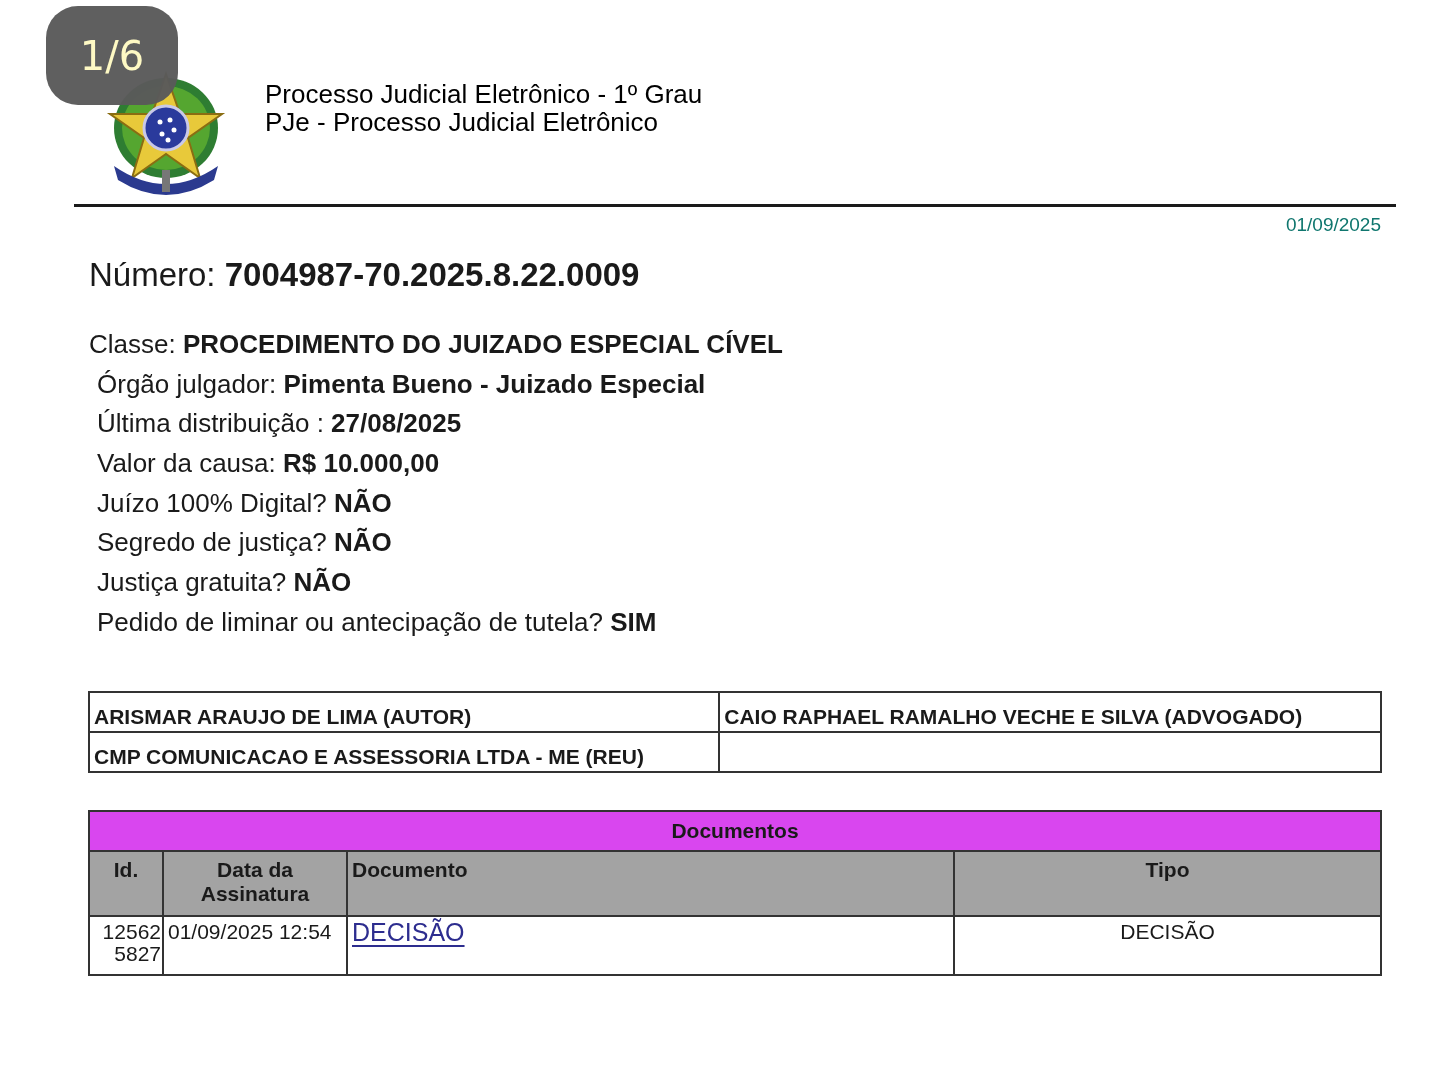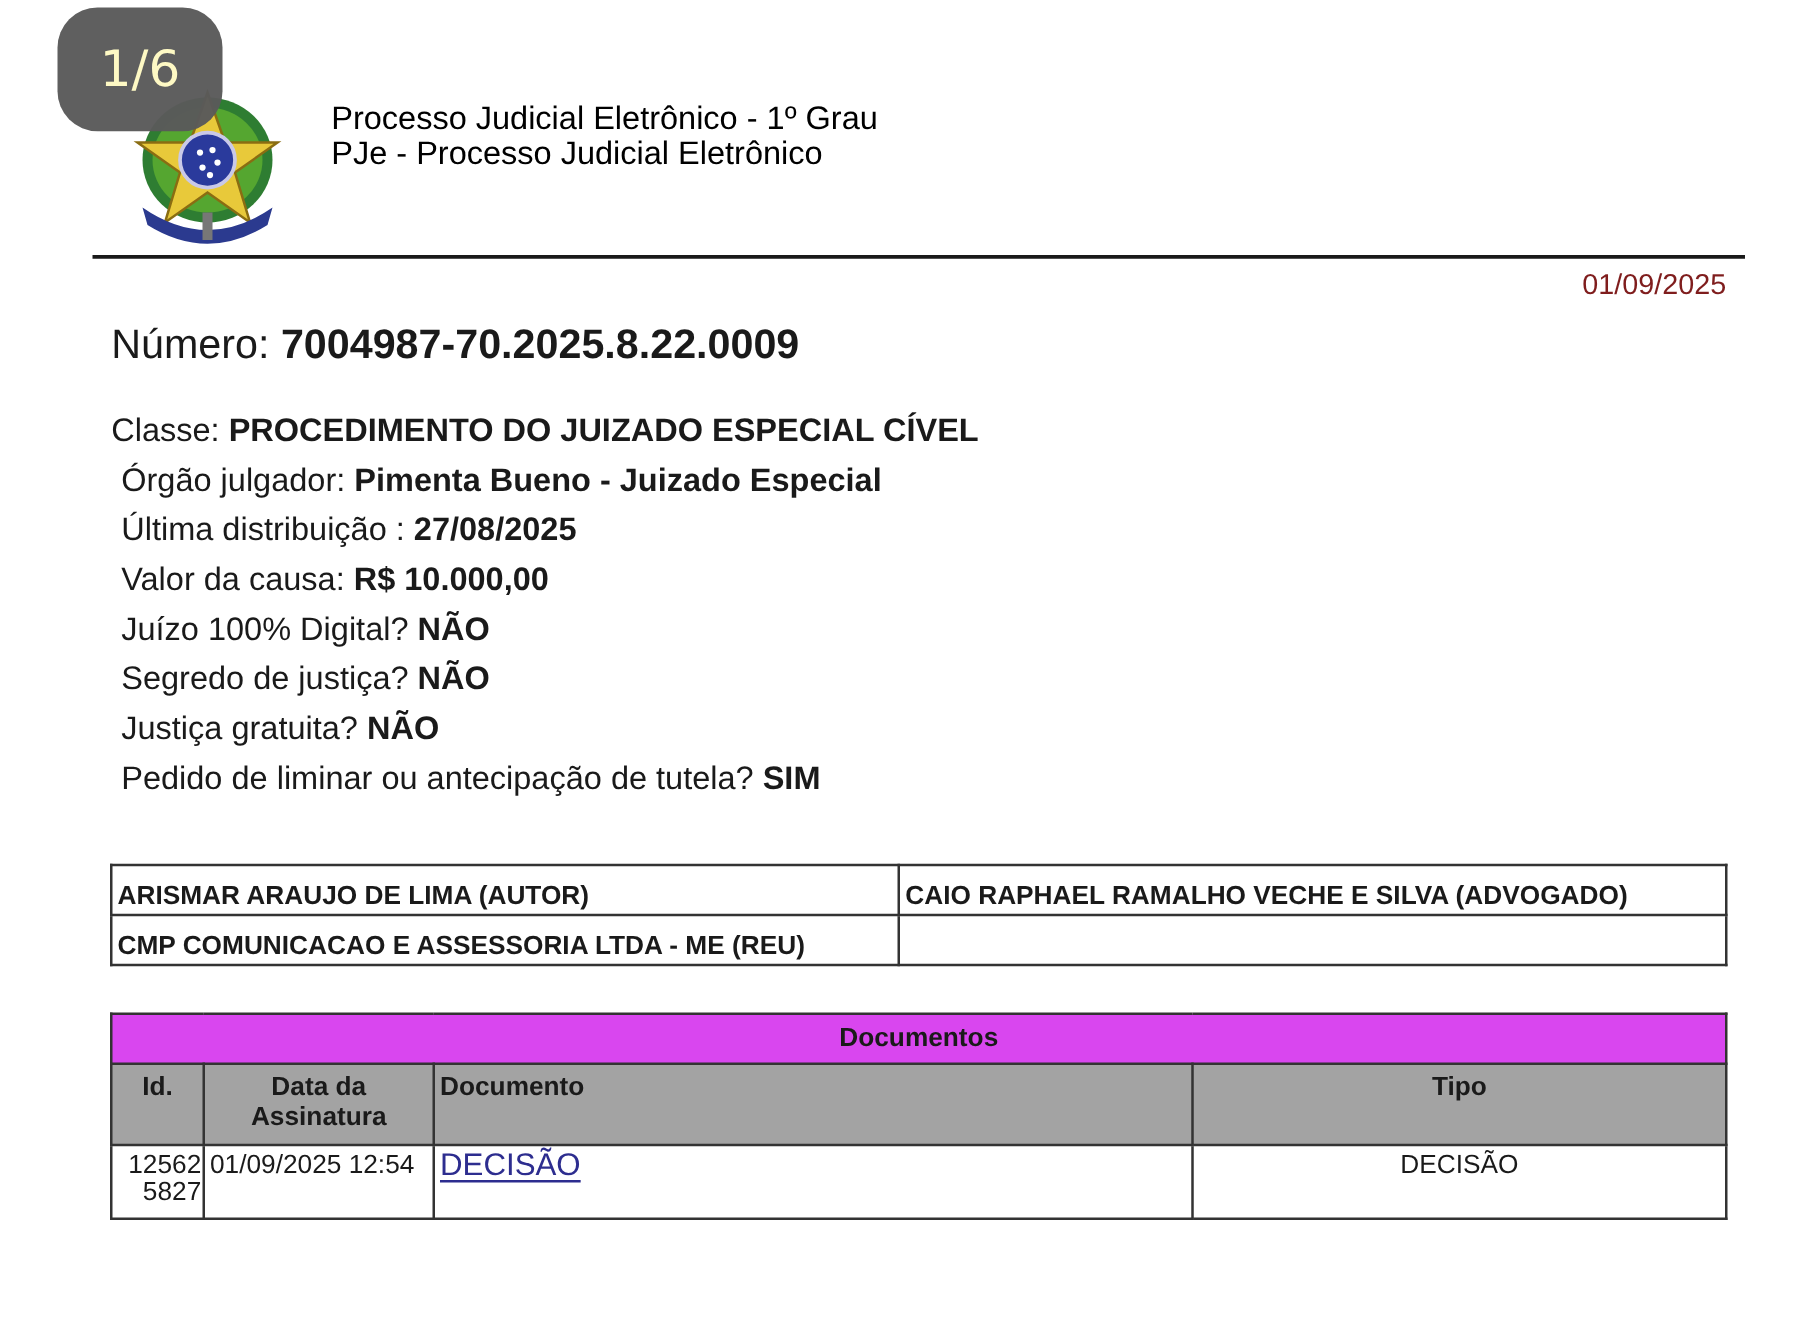--- a/index.html
+++ b/index.html
@@ -17,21 +17,21 @@
   .coat {
     position: absolute; left: 104px; top: 70px; width: 124px; height: 128px; z-index: 2;
   }
   .header-titles {
     position: absolute; left: 249px; top: 80px; font-size: 26px; line-height: 28px; color: #000000; margin-left: 16px;
   }
   .header-rule {
     position: absolute; left: 74px; top: 204px; width: 1322px; height: 3px; background: #1a1a1a;
   }
   .print-date {
-    position: absolute; right: 69px; top: 214px; font-size: 23px; color: #7f1d1d;
+    position: absolute; right: 69px; top: 214px; font-size: 19px; color: #0f766e;
   }
   .numero {
     position: absolute; left: 89px; top: 256px; font-size: 33px; color: #1a1a1a;
   }
   .numero b { font-weight: bold; }
   .fields { position: absolute; left: 89px; top: 328px; font-size: 26px; }
   .field { height: 39.7px; line-height: 32px; white-space: nowrap; }
   .field b { font-weight: bold; }
   .field.indent { padding-left: 8px; }
 

